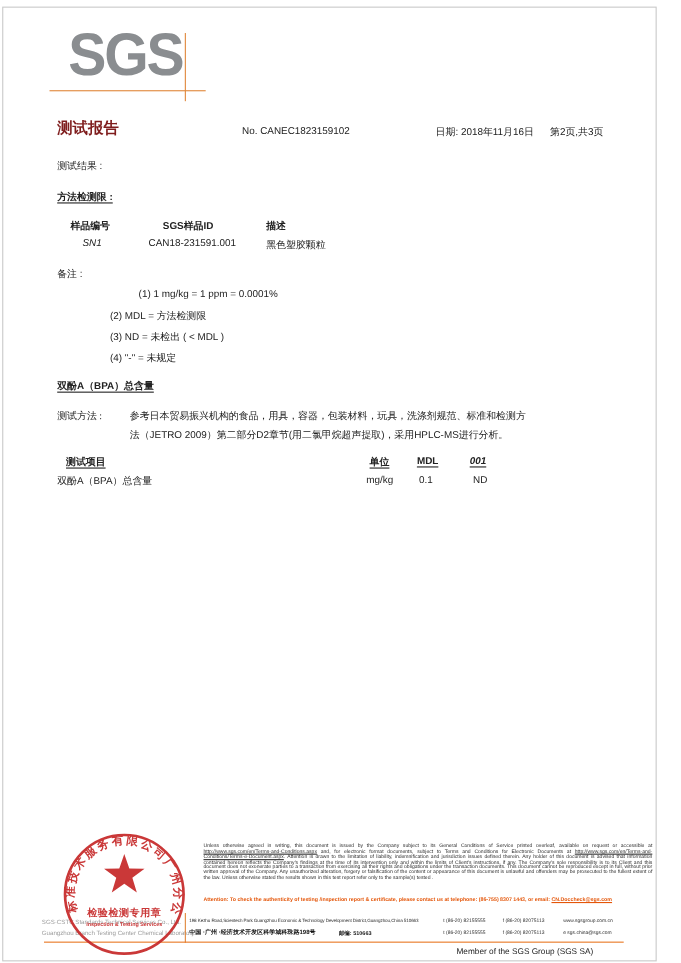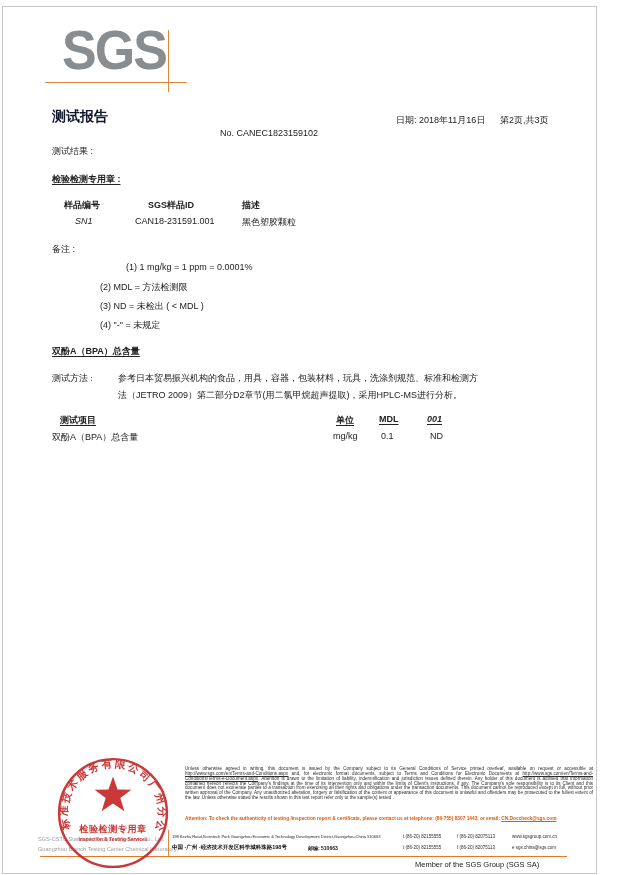--- a/index.html
+++ b/index.html
@@ -12,21 +12,21 @@
   .page-border{position:absolute;left:2px;top:6px;width:593px;height:866px;
     border:1px solid #c9c9c9;pointer-events:none;}
   
   .logo-text{position:absolute;left:62px;top:24px;font-size:52px;line-height:1;
     font-weight:bold;color:#8a8d90;letter-spacing:-2px;transform:scaleY(1.05);}
   .logo-hline{position:absolute;left:45px;top:82px;width:142px;height:0;
     border-top:1.5px solid #e0873a;}
   .logo-vline{position:absolute;left:168px;top:30px;width:0;height:62px;
     border-left:1.5px solid #e0873a;}
   
-  .report-title{font-size:14px;font-weight:bold;color:#0f172a;}
+  .report-title{font-size:14px;font-weight:bold;color:#7f1d1d;}
   .hdr{font-size:9px;color:#222;}
   .body-txt{font-size:9px;color:#222;}
   .bold{font-weight:bold;}
   .u{text-decoration:underline;text-underline-offset:2px;}
   .ital{font-style:italic;}
   
   .fineprint{position:absolute;left:185px;top:767px;width:408px;
     font-size:4.6px;line-height:4.85px;color:#2e2e2e;text-align:justify;
     white-space:normal;}
   .attention{position:absolute;left:185px;top:816px;width:408px;
@@ -47,26 +47,26 @@
 </head>
 <body>
 
 <div class="page-border"></div>
 
 <div class="logo-text">SGS</div>
 <div class="logo-hline"></div>
 <div class="logo-vline"></div>
 
 <div class="abs report-title" style="left:52px;top:108px;">测试报告</div>
-<div class="abs hdr" style="left:220px;top:128px;">No. CANEC1823159102</div>
+<div class="abs hdr" style="left:220px;top:114px;">No. CANEC1823159102</div>
 <div class="abs hdr" style="left:396px;top:114px;">日期: 2018年11月16日</div>
 <div class="abs hdr" style="left:500px;top:114px;">第2页,共3页</div>
 
 <div class="abs body-txt" style="left:52px;top:145px;">测试结果 :</div>
-<div class="abs body-txt bold u" style="left:52px;top:173px;">检验检测专用章 :</div>
+<div class="abs body-txt bold u" style="left:52px;top:173px;">方法检测限 :</div>
 
 <div class="abs body-txt bold" style="left:64px;top:199px;">样品编号</div>
 <div class="abs body-txt bold" style="left:148px;top:199px;">SGS样品ID</div>
 <div class="abs body-txt bold" style="left:242px;top:199px;">描述</div>
 <div class="abs body-txt" style="left:75px;top:216px;font-style:italic;">SN1</div>
 <div class="abs body-txt" style="left:135px;top:216px;">CAN18-231591.001</div>
 <div class="abs body-txt" style="left:242px;top:216px;">黑色塑胶颗粒</div>
 
 <div class="abs body-txt" style="left:52px;top:243px;">备注 :</div>
 <div class="abs body-txt" style="left:100px;top:262px;padding-left:26px;">(1) 1 mg/kg = 1 ppm = 0.0001%</div>

